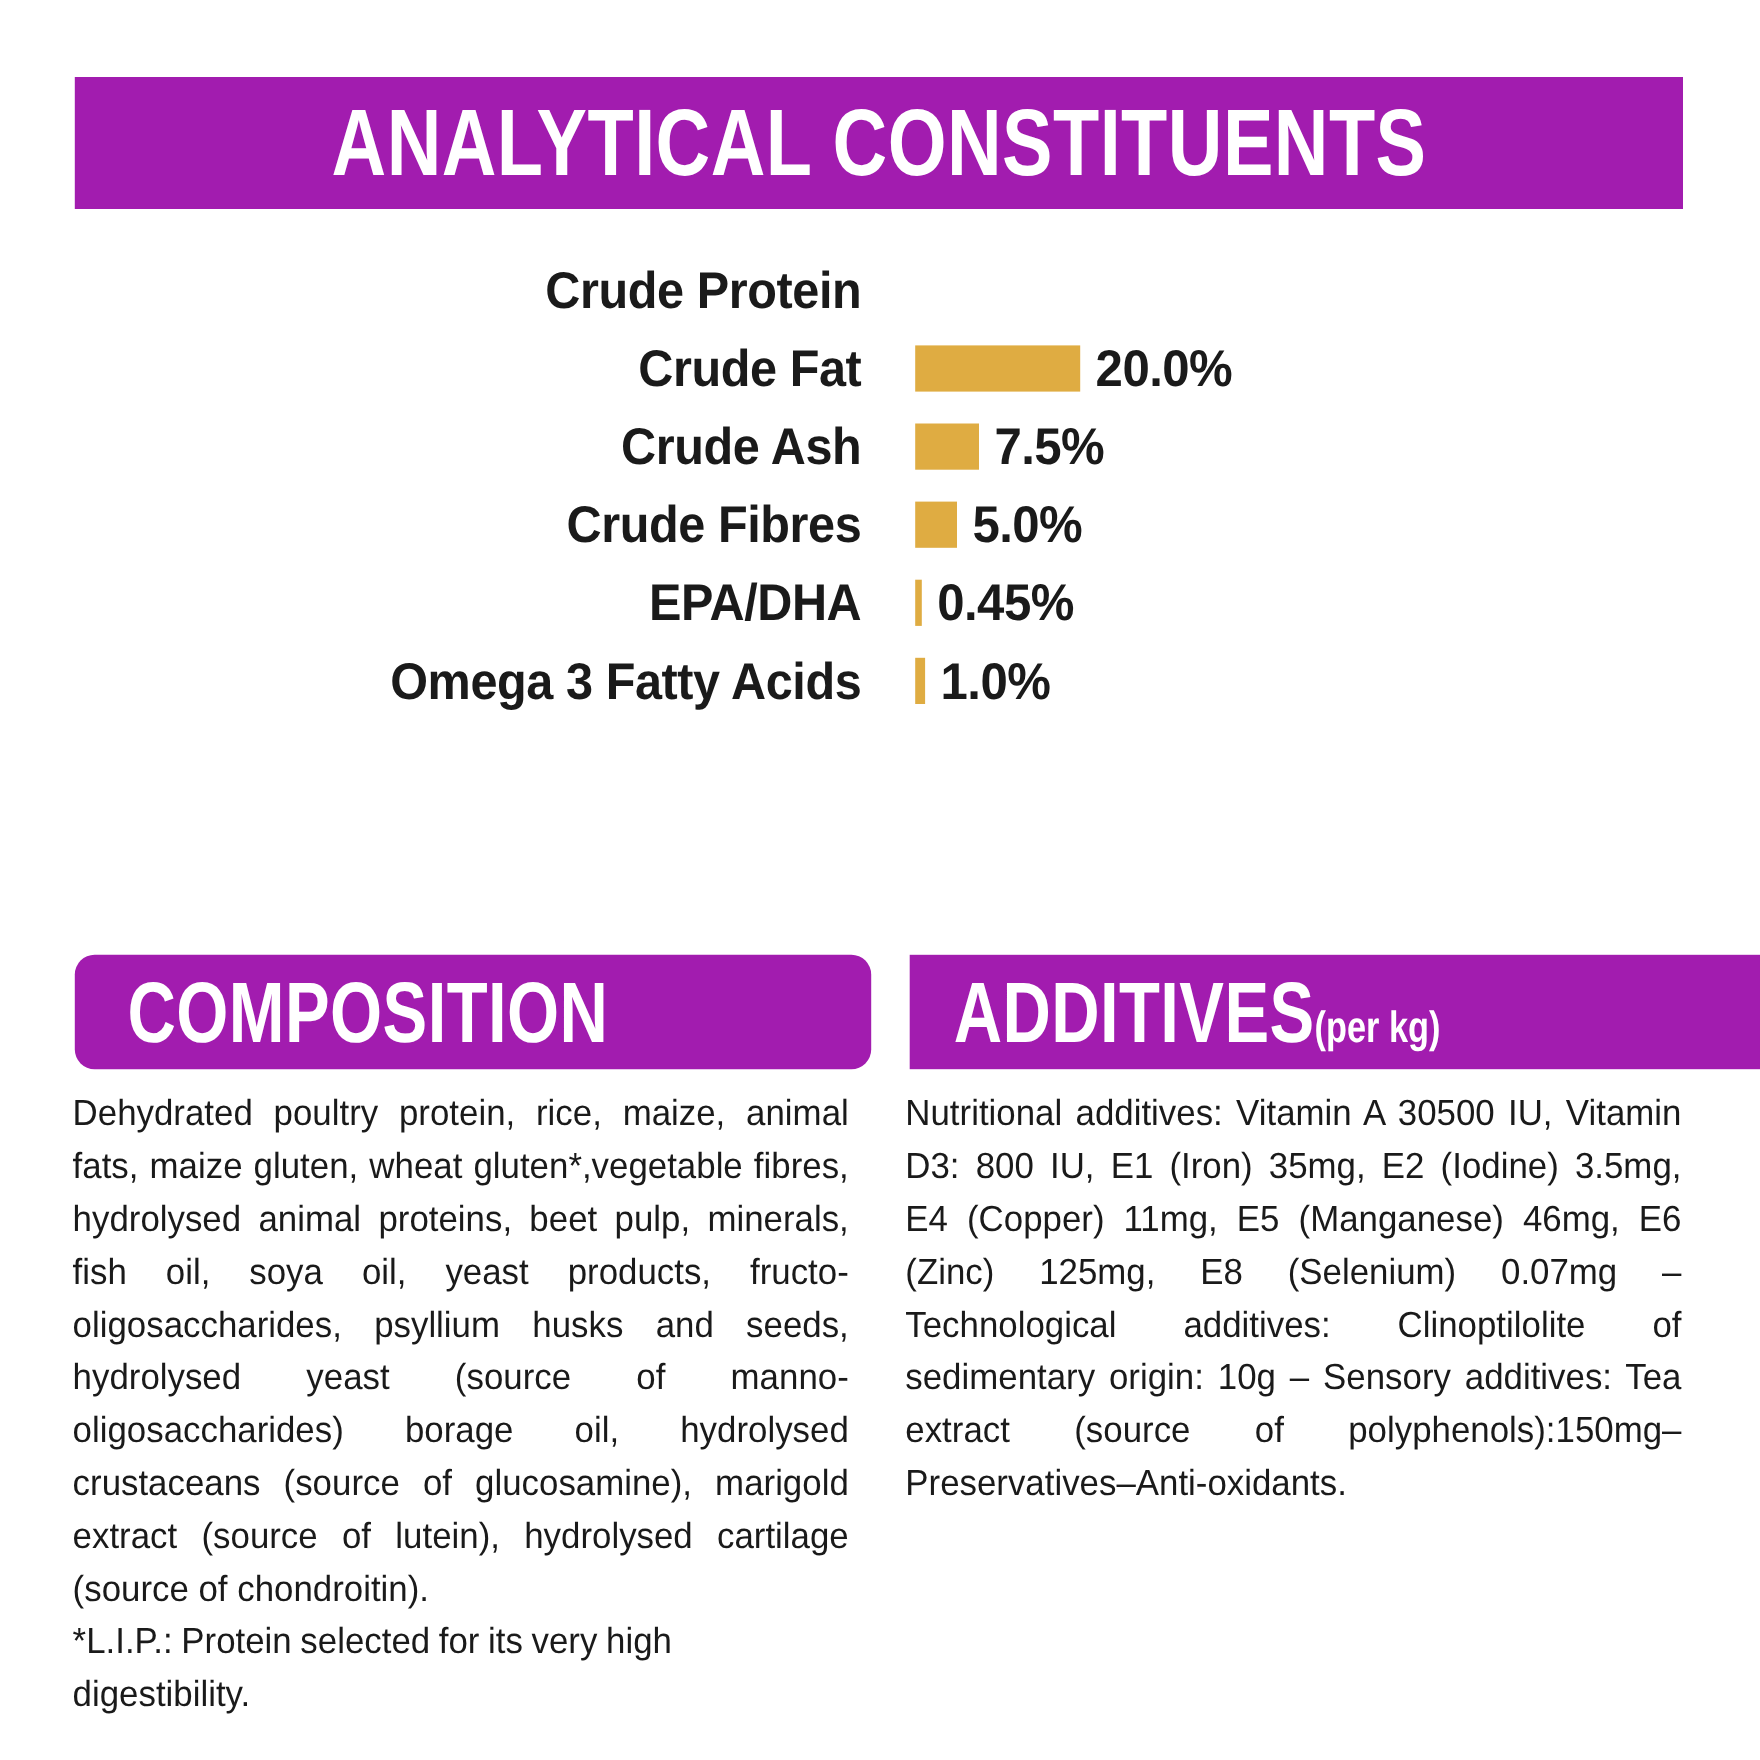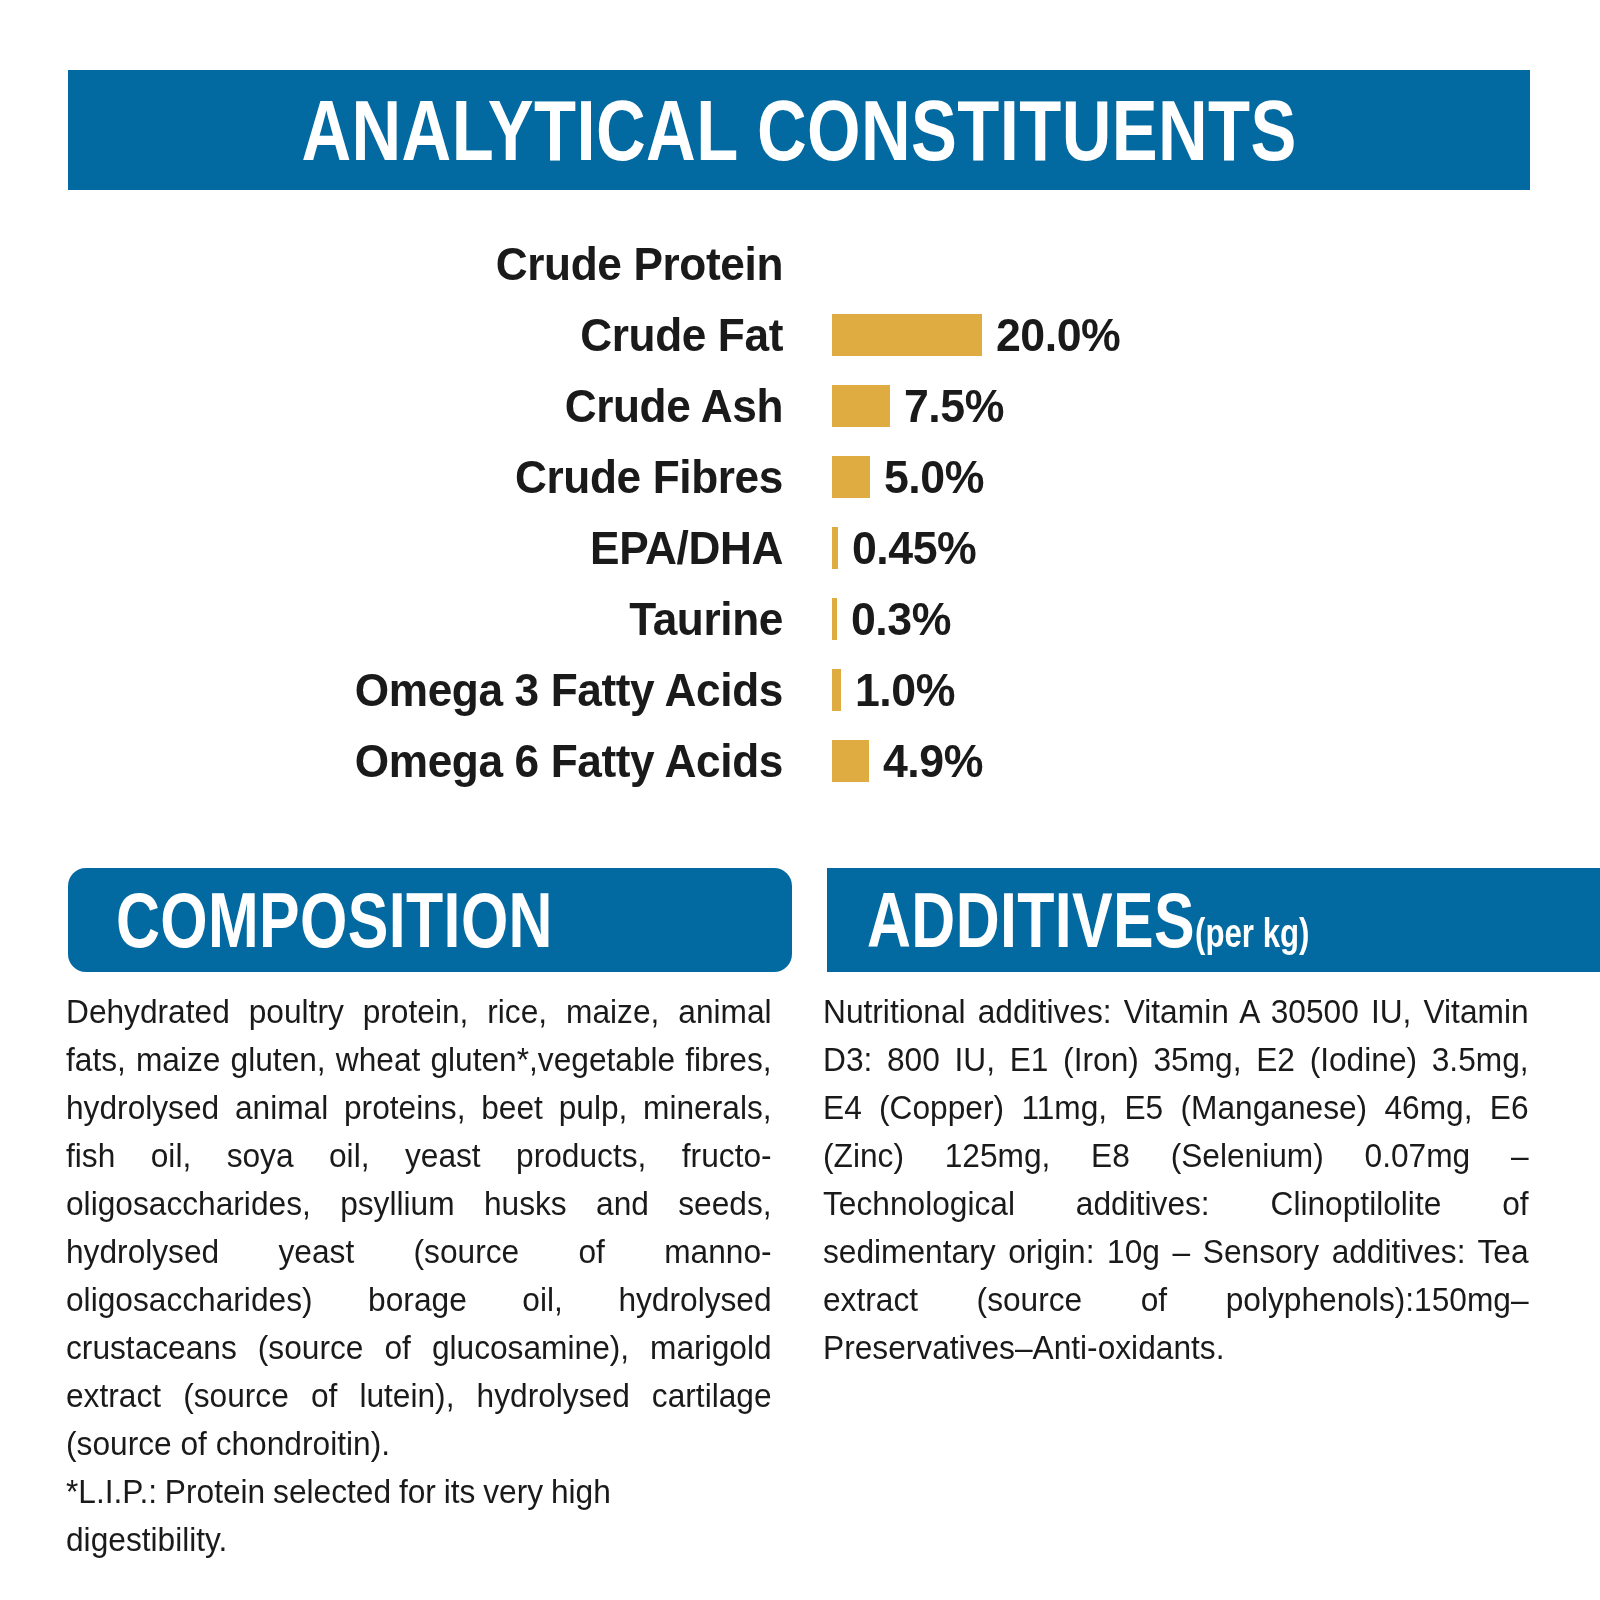--- a/index.html
+++ b/index.html
@@ -11,21 +11,21 @@
     width: 1600px;
     height: 1600px;
     position: relative;
     font-family: "Liberation Sans", sans-serif;
     overflow: hidden;
   }
 
   
   .band {
     position: absolute;
-    background: #0369a1;
+    background: #a21caf;
     display: flex;
     align-items: center;
     box-sizing: border-box;
   }
   .band-title {
     color: #FFFFFF;
     font-weight: 700;
     line-height: 1;
     transform: scaleX(0.78);
     transform-origin: left center;
@@ -180,38 +180,24 @@
       </div>
     </div>
     <div class="c-row">
       <div class="c-label">EPA/DHA</div>
       <div class="c-bar-cell">
         <div class="c-bar" style="background: rgb(223, 172, 66); width: 6px;"></div>
         <div class="c-value">0.45%</div>
       </div>
     </div>
     <div class="c-row">
-      <div class="c-label">Taurine</div>
-      <div class="c-bar-cell">
-        <div class="c-bar" style="background: rgb(223, 172, 66); width: 5px;"></div>
-        <div class="c-value">0.3%</div>
-      </div>
-    </div>
-    <div class="c-row">
       <div class="c-label">Omega 3 Fatty Acids</div>
       <div class="c-bar-cell">
         <div class="c-bar" style="background: rgb(223, 172, 66); width: 9px;"></div>
         <div class="c-value">1.0%</div>
-      </div>
-    </div>
-    <div class="c-row">
-      <div class="c-label">Omega 6 Fatty Acids</div>
-      <div class="c-bar-cell">
-        <div class="c-bar" style="background: rgb(223, 172, 66); width: 37px;"></div>
-        <div class="c-value">4.9%</div>
       </div>
     </div>
   </div>
 
 <div class="band" id="band-composition">
   <span class="band-title">COMPOSITION</span>
 </div>
 
 <div class="band" id="band-additives">
   <span class="band-title">

